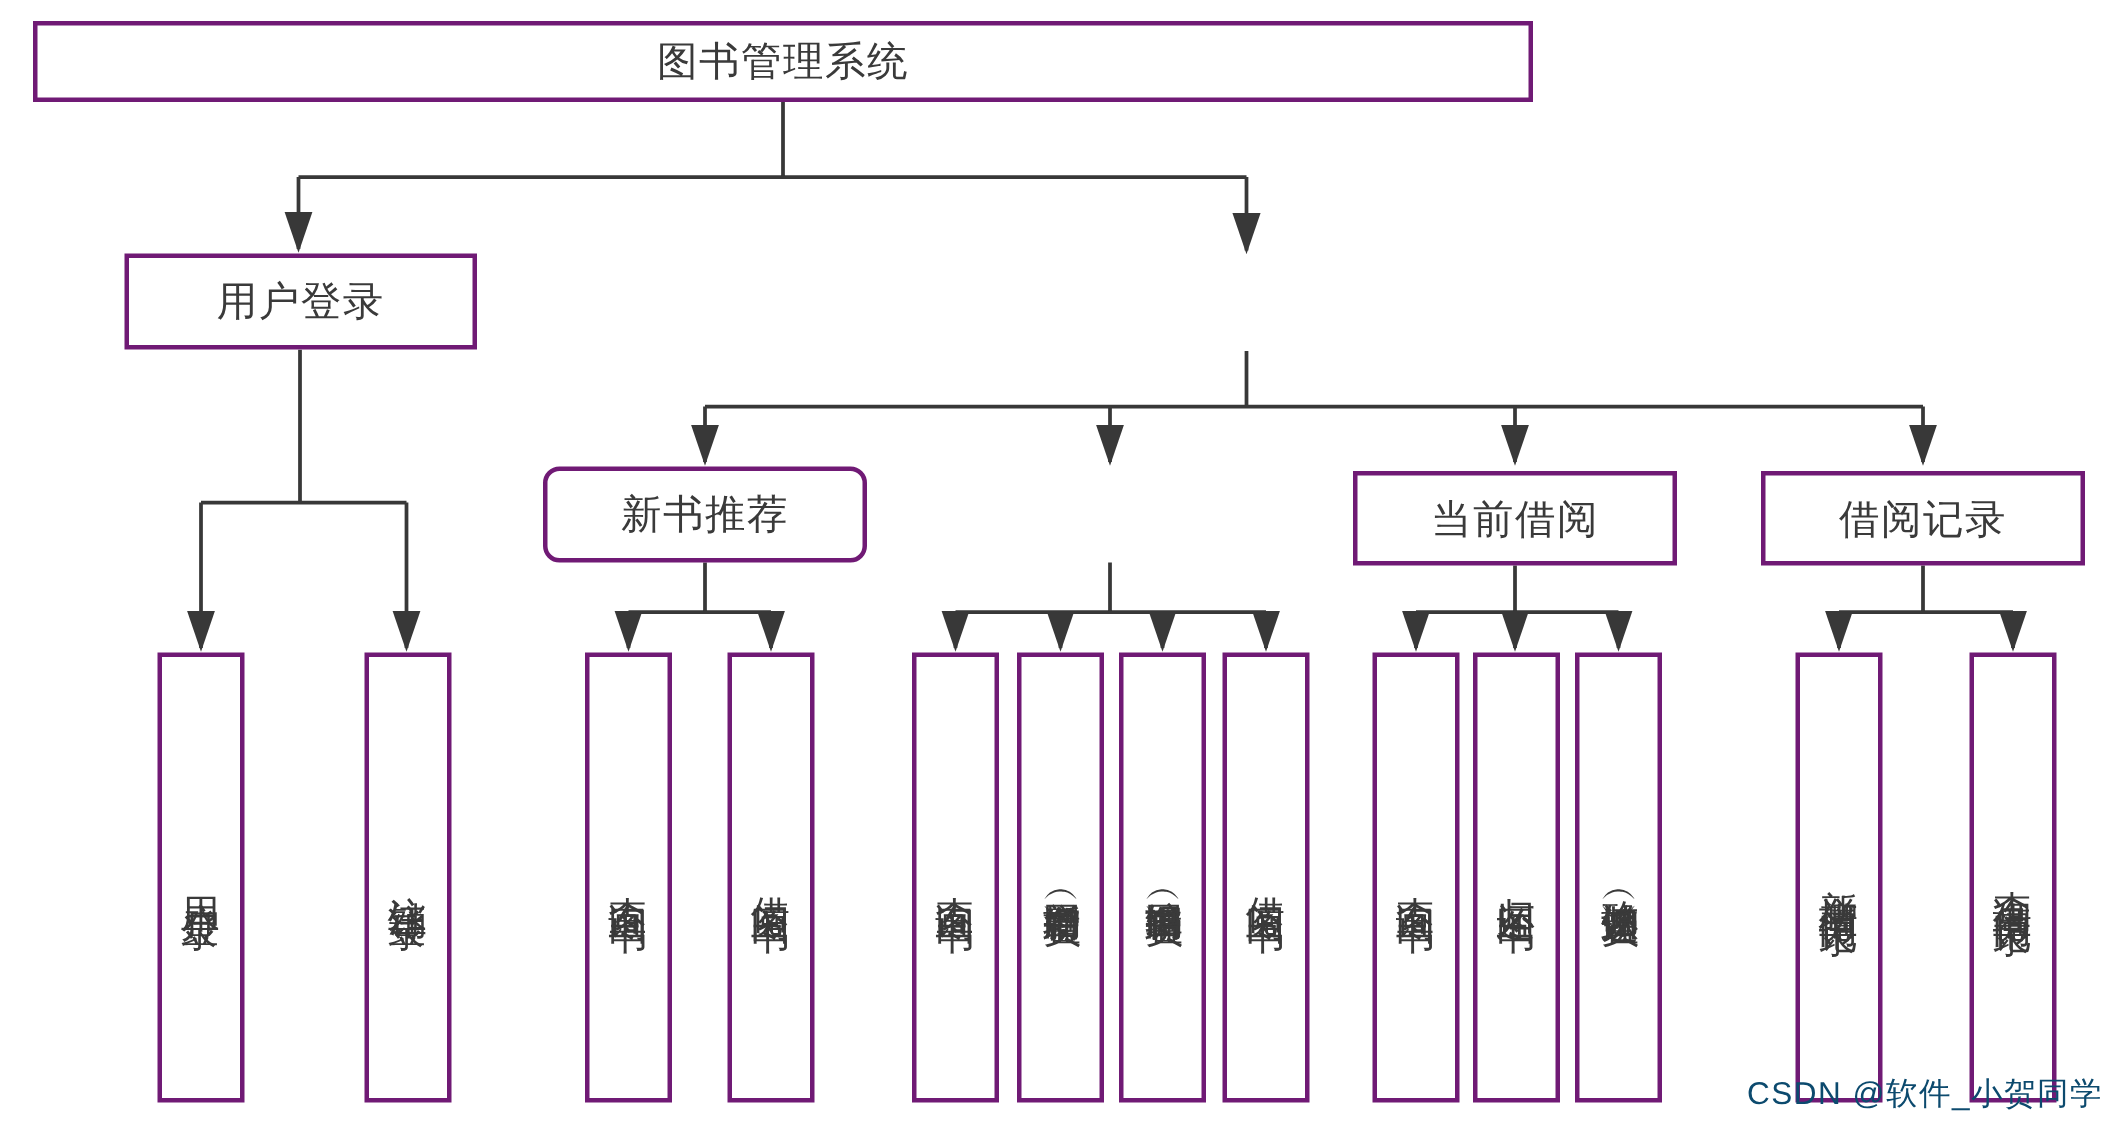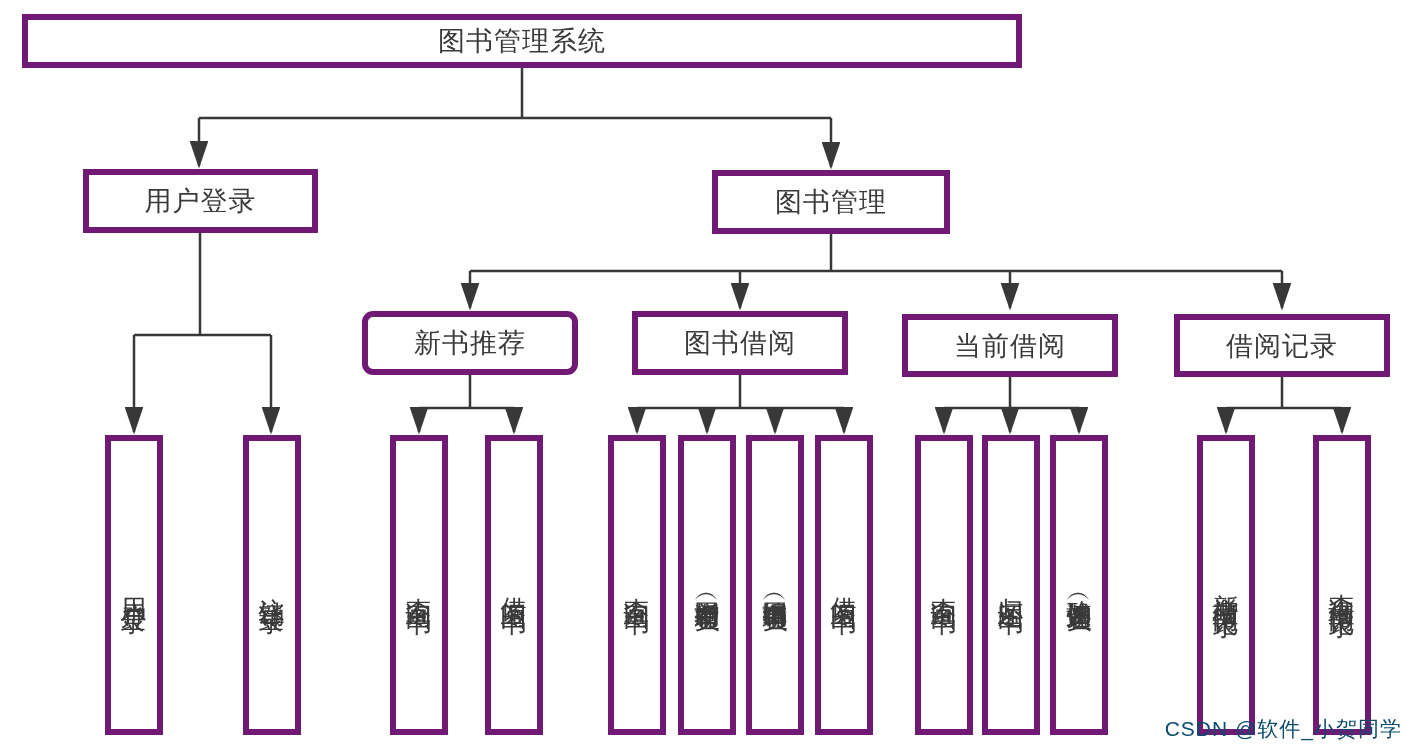--- a/index.html
+++ b/index.html
@@ -8,21 +8,21 @@
     width:1405px;height:747px;
     background:#ffffff;
     font-family:"Liberation Sans","DejaVu Sans",sans-serif;
     color:#3a3a3a;
     overflow:hidden;
   }
   #wires{position:absolute;left:0;top:0;width:1405px;height:747px;}
   .node{
     position:absolute;
     box-sizing:border-box;
-    border:6px solid #701a75;
+    border:3px solid #701a75;
     background:#ffffff;
     display:flex;align-items:center;justify-content:center;
     text-align:right;
   }
   .hnode{font-size:27px;letter-spacing:1px;}
   .leaf{
     writing-mode:vertical-rl;
     text-orientation:mixed;
     font-size:26px;
     letter-spacing:4px;
@@ -78,24 +78,22 @@
       <line x1="1010" y1="408" x2="1010" y2="432" marker-end="url(#arrow)"></line>
       <line x1="1079" y1="408" x2="1079" y2="432" marker-end="url(#arrow)"></line>
       <line x1="1226" y1="408" x2="1226" y2="432" marker-end="url(#arrow)"></line>
       <line x1="1342" y1="408" x2="1342" y2="432" marker-end="url(#arrow)"></line>
     </g>
   </svg>
 
   <div class="node hnode" style="left:22px;top:14px;width:1000px;height:54px;">图书管理系统</div>
 
   <div class="node hnode" style="left:83px;top:169px;width:235px;height:64px;">用户登录</div>
-  <div class="node hnode" style="left:712px;top:170px;width:238px;height:64px;">图书管理</div>
 
   <div class="node hnode" style="left:362px;top:311px;width:216px;height:64px;border-radius:11px;">新书推荐</div>
-  <div class="node hnode" style="left:632px;top:311px;width:216px;height:64px;">图书借阅</div>
   <div class="node hnode" style="left:902px;top:314px;width:216px;height:63px;">当前借阅</div>
   <div class="node hnode" style="left:1174px;top:314px;width:216px;height:63px;">借阅记录</div>
 
   <div class="node leaf" style="left:105px;top:435px;width:58px;height:300px;">用户登录</div>
   <div class="node leaf" style="left:243px;top:435px;width:58px;height:300px;">注销登录</div>
 
   <div class="node leaf" style="left:390px;top:435px;width:58px;height:300px;">查询图书</div>
   <div class="node leaf" style="left:485px;top:435px;width:58px;height:300px;">借阅图书</div>
 
   <div class="node leaf" style="left:608px;top:435px;width:58px;height:300px;">查询图书</div>

